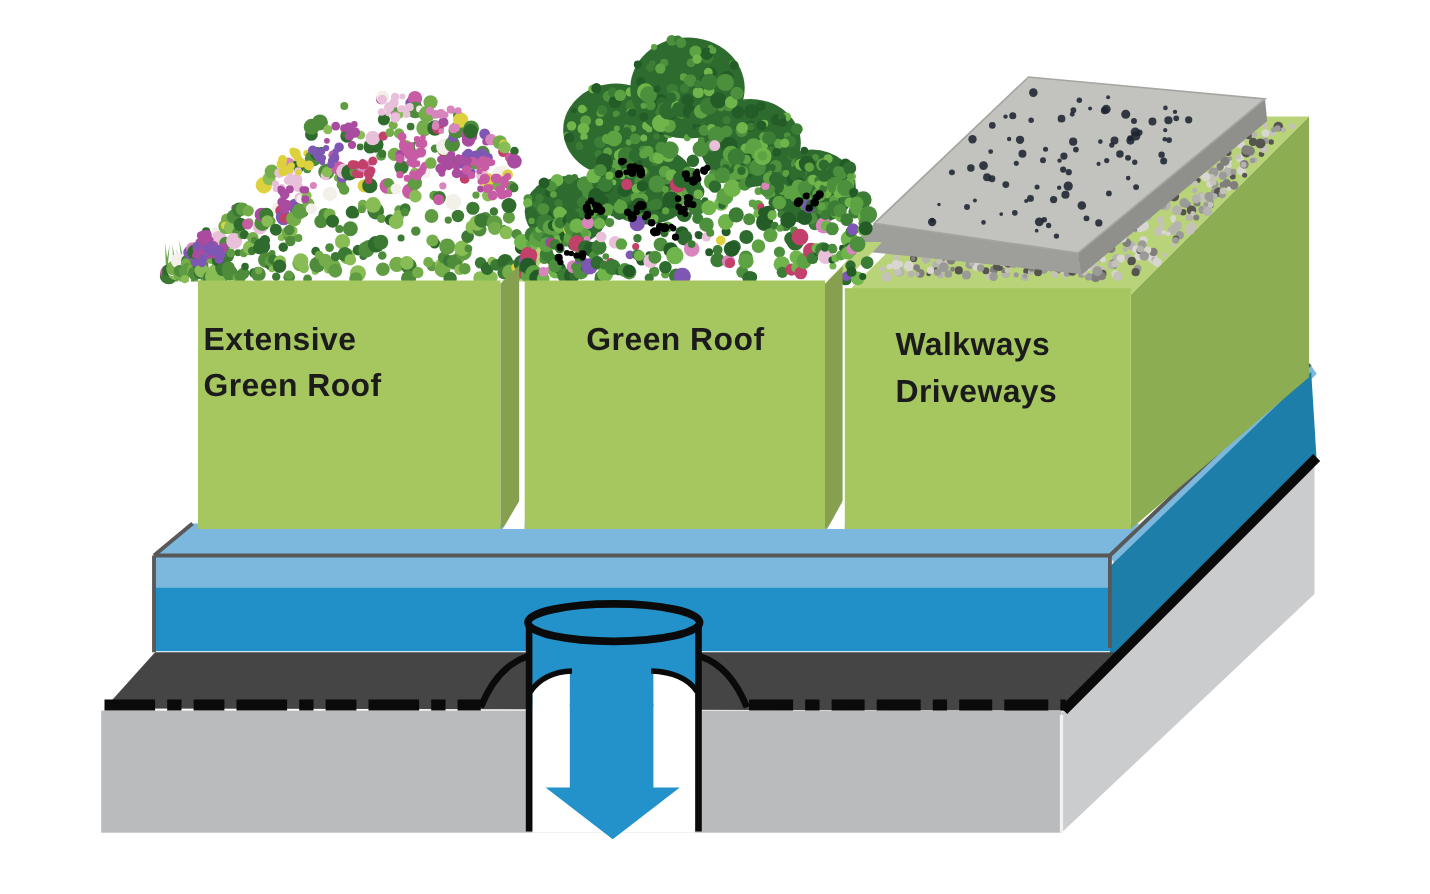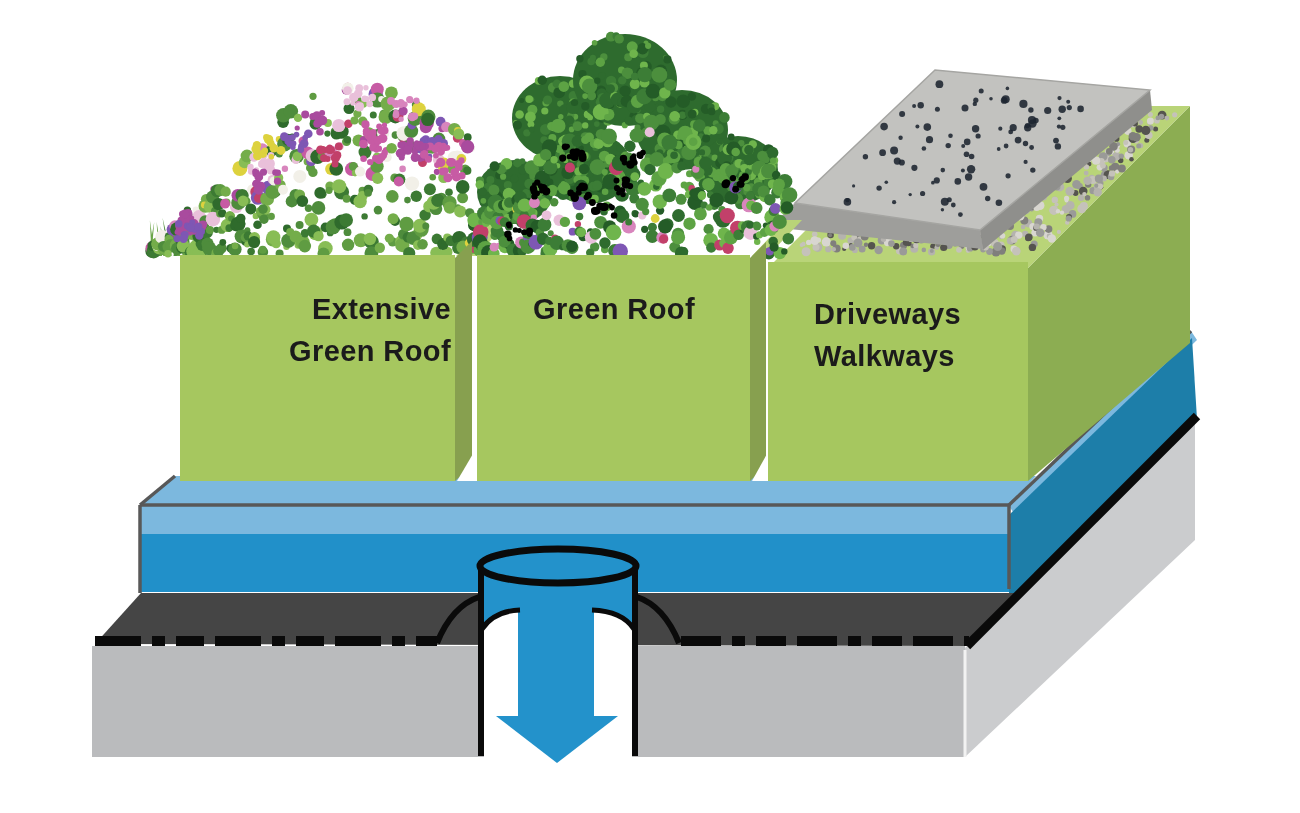--- a/index.html
+++ b/index.html
@@ -2,21 +2,21 @@
 <html><head>
 <meta charset="utf-8">
 <style>
   html,body{margin:0;padding:0;background:#ffffff;}
   .stage{position:relative;width:1300px;height:813px;background:#ffffff;overflow:hidden;
          font-family:"Liberation Sans",sans-serif;}
   svg{position:absolute;left:0;top:0;}
   .lbl{position:absolute;font-weight:700;font-size:29px;line-height:1.45;letter-spacing:.4px;
        color:#1b1b1b;font-family:"Liberation Sans","DejaVu Sans",sans-serif;}
   .lbl span{display:block;}
-  #lbl-extensive{left:185px;top:288px;width:266px;text-align:right;}
+  #lbl-extensive{left:185px;top:288px;width:266px;text-align:left;}
   #lbl-intensive{left:482px;top:288px;width:264px;text-align:center;}
   #lbl-walkways{left:814px;top:293px;text-align:left;}
 </style>
 </head>
 <body>
 
 <div class="stage">
 <svg id="scene" width="1300" height="813" viewBox="0 0 1300 813">
 
   <g>
@@ -2397,16 +2397,16 @@
 </svg>
 
 <div class="lbl" id="lbl-extensive">
   <span>Extensive</span>
   <span>Green Roof</span>
 </div>
 <div class="lbl" id="lbl-intensive">
   <span>Green Roof</span>
 </div>
 <div class="lbl" id="lbl-walkways">
+  <span>Walkways</span>
   <span>Driveways</span>
-  <span>Walkways</span>
 </div>
 </div>
 
 </body></html>

